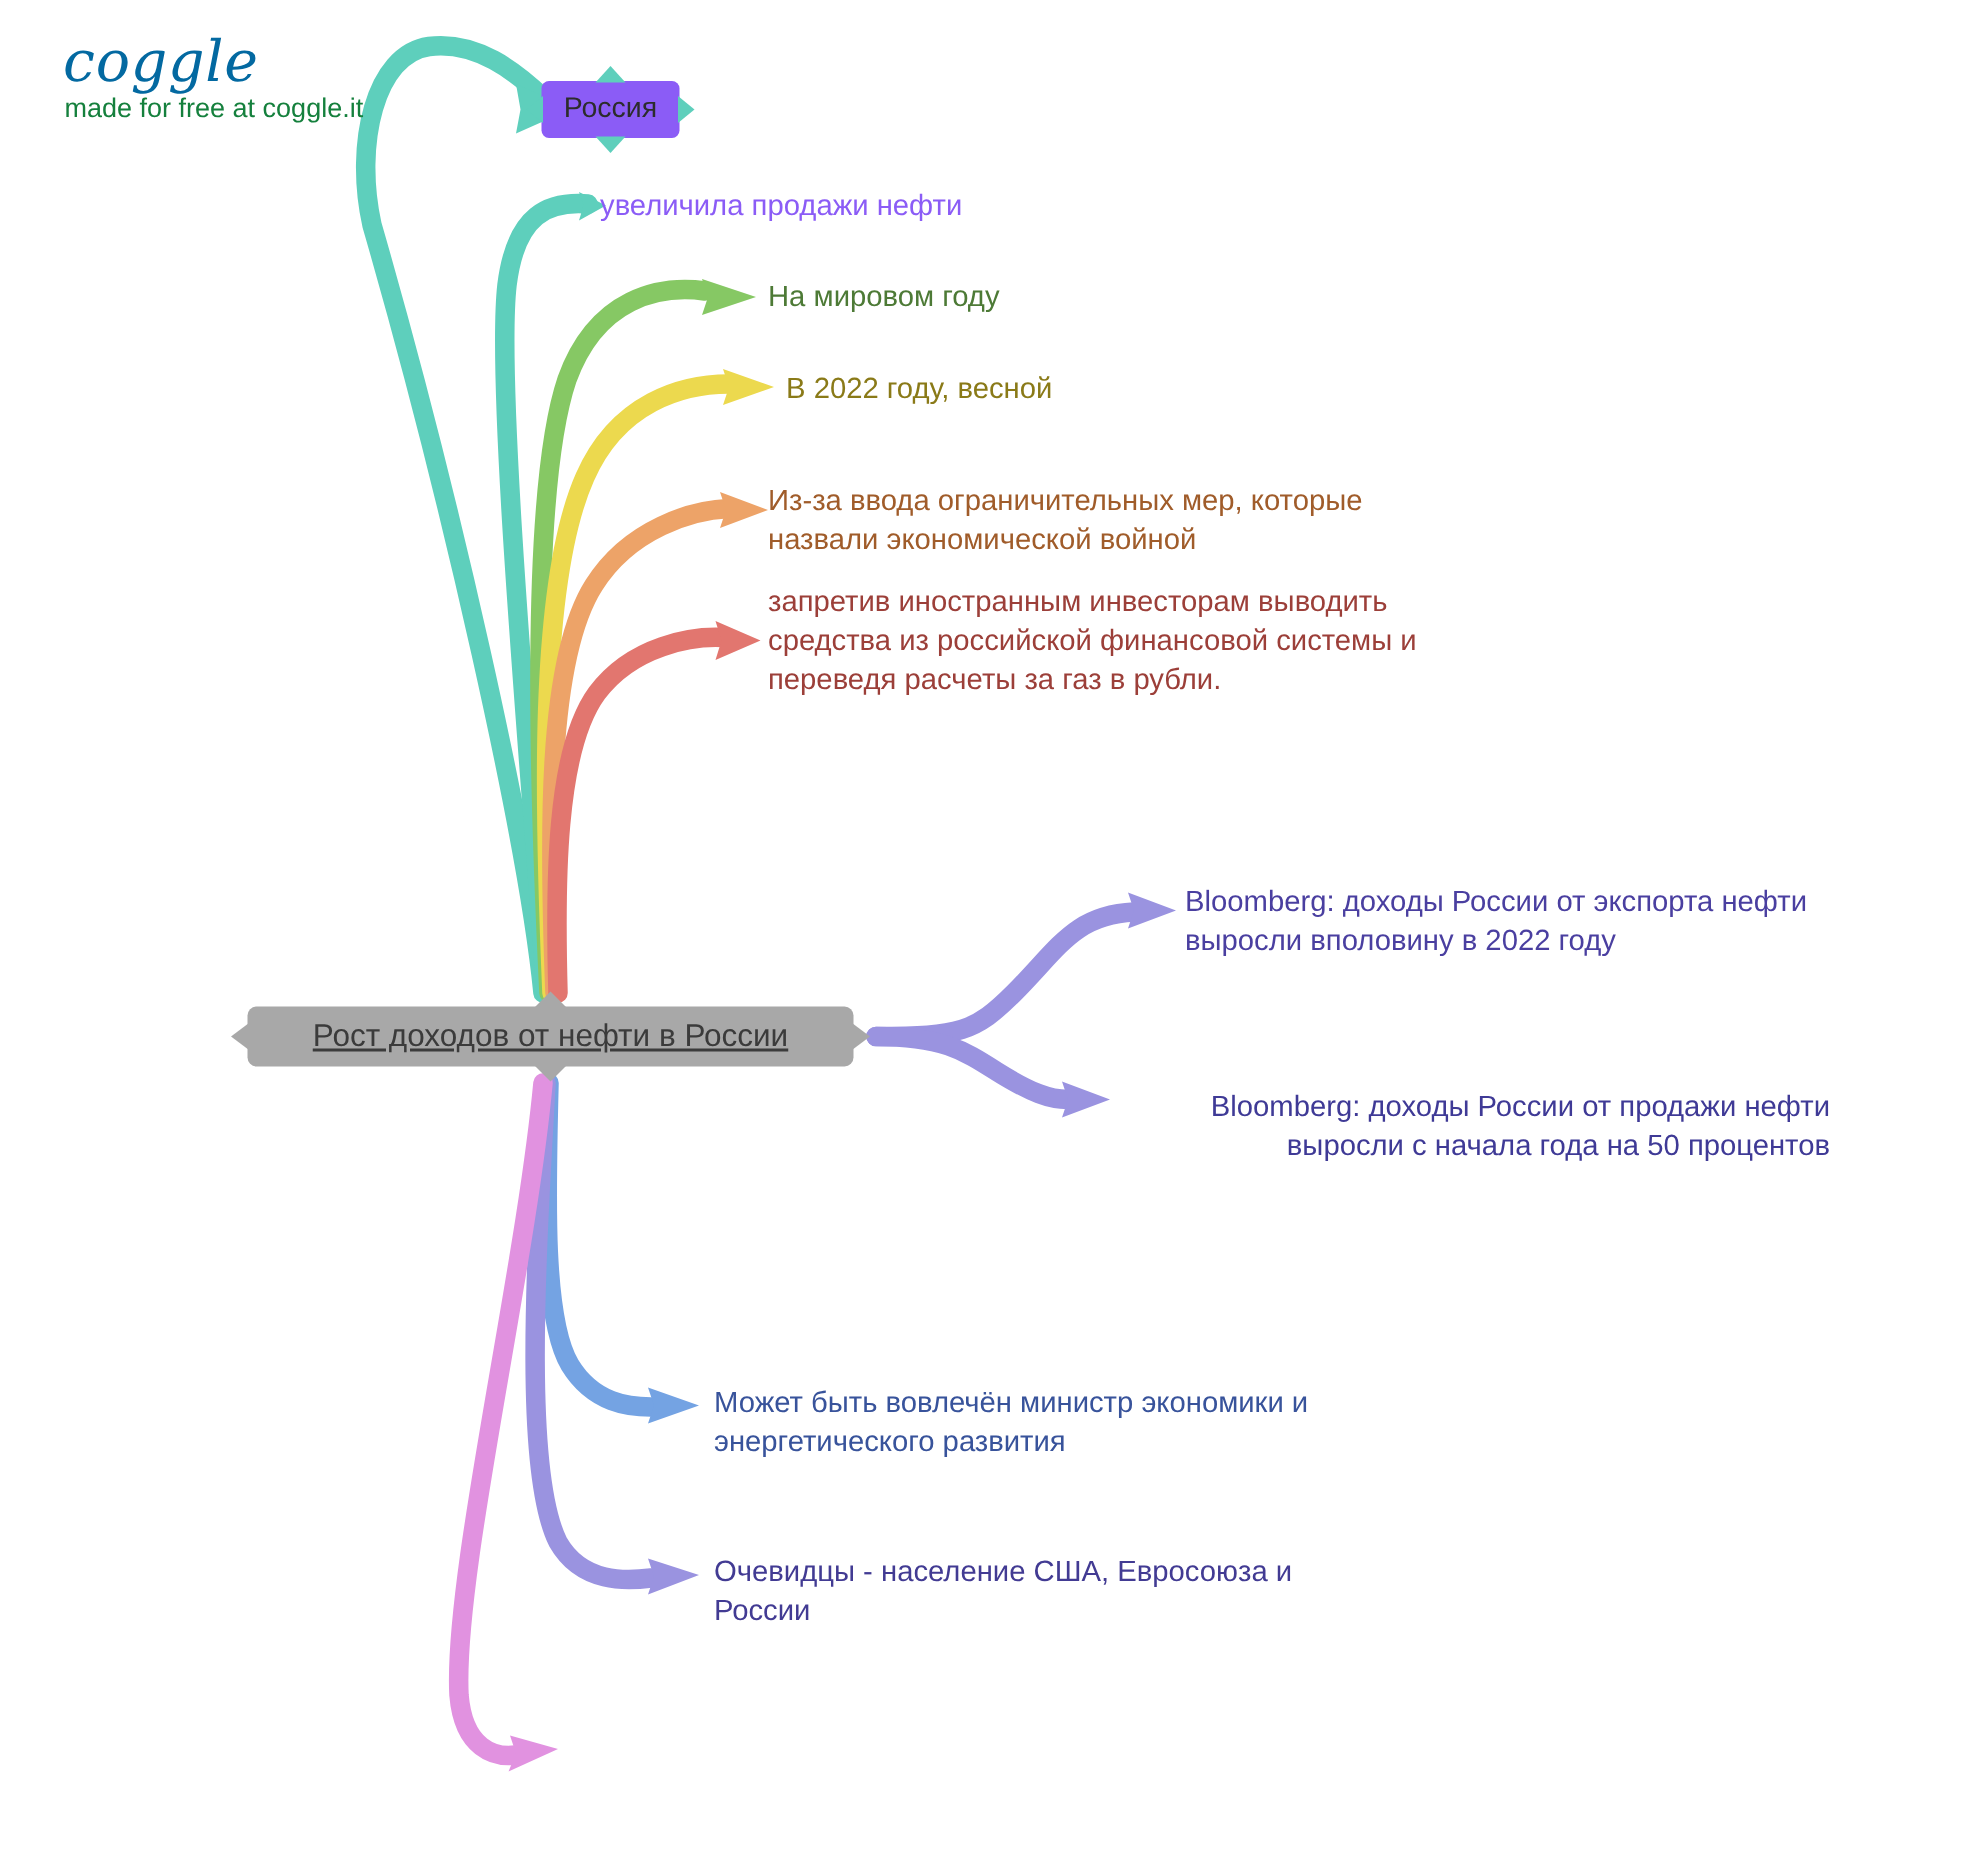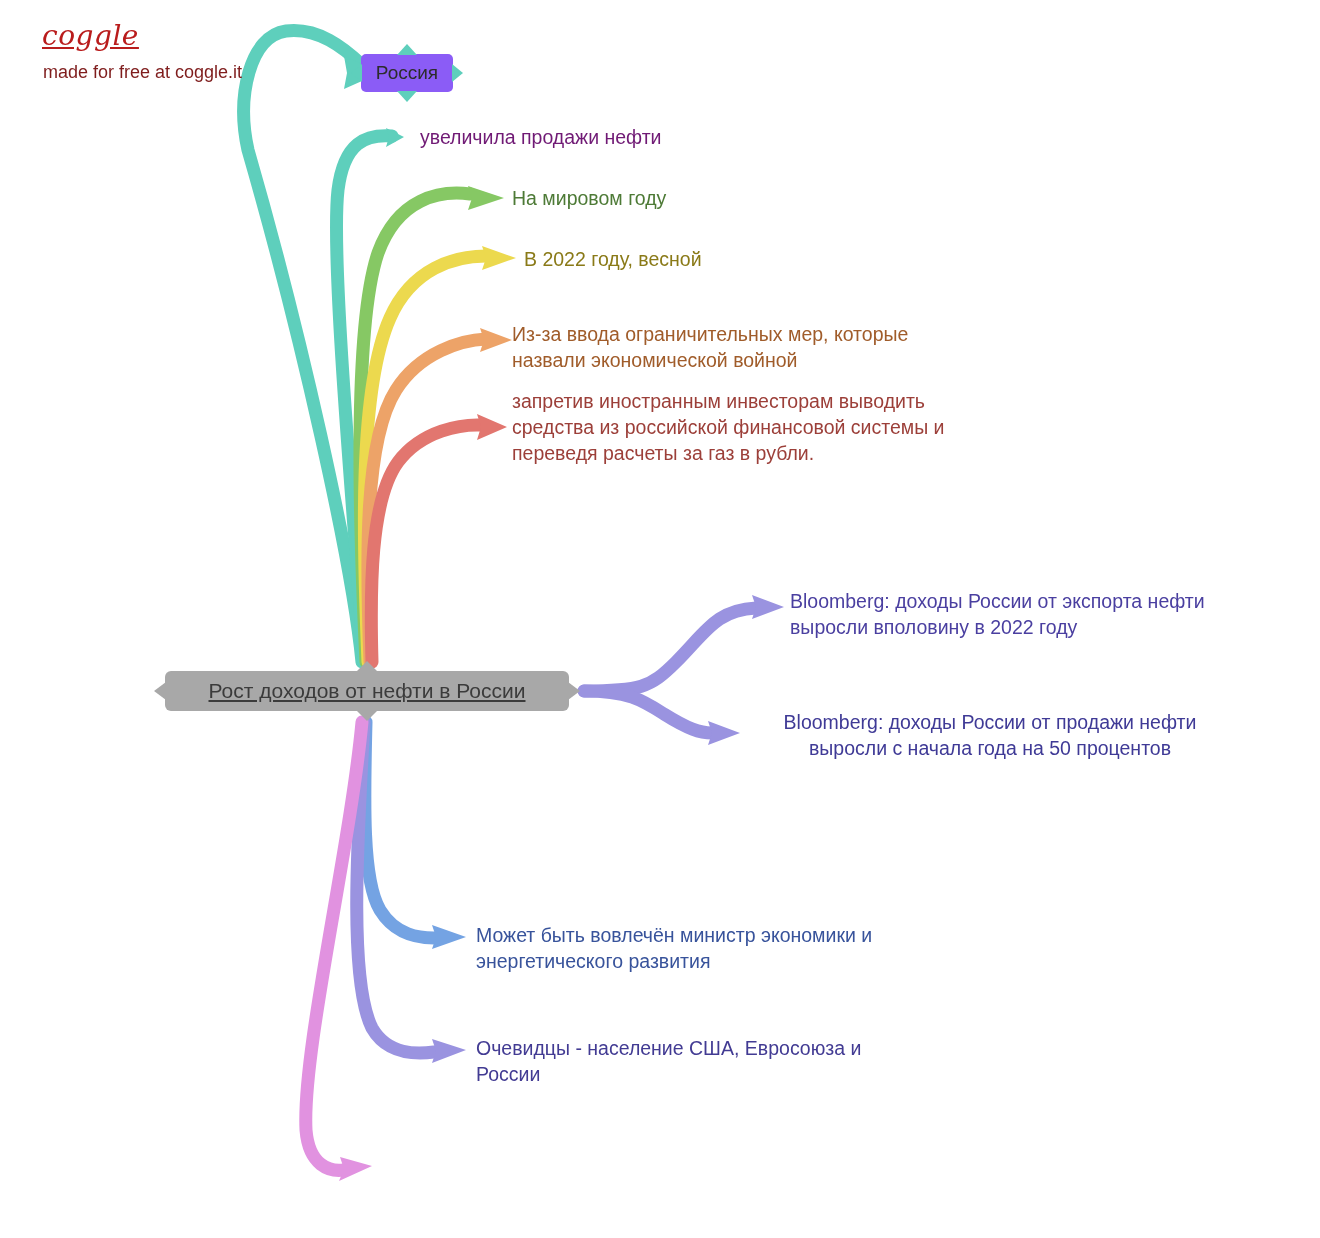--- a/index.html
+++ b/index.html
@@ -23,31 +23,30 @@
     height: 1238px;
   }
 
   
   .wm-logo {
     position: absolute;
     left: 42px;
     top: 19px;
     font-family: "DejaVu Serif", serif;
     font-style: italic;
-    font-size: 28px;
-    color: #b91c1c;
+    font-size: 38px;
+    color: #0369a1;
     letter-spacing: 0.5px;
-    text-decoration: underline;
   }
   .wm-sub {
     position: absolute;
     left: 43px;
     top: 62px;
     font-size: 18px;
-    color: #7f1d1d;
+    color: #15803d;
   }
 
   
   .node {
     position: absolute;
     box-sizing: border-box;
   }
 
   .root-node {
     left: 165px;
@@ -142,21 +141,21 @@
     border-top: 11px solid #5ECFBC;
   }
 
   
   .leaf {
     position: absolute;
     font-size: 19.5px;
     line-height: 26px;
     white-space: pre-line;
   }
-  .leaf.ta-right { text-align: center; }
+  .leaf.ta-right { text-align: right; margin-top: 16px; }
 </style>
 </head>
 <body>
 
 <div id="canvas">
 
   <svg id="branches" viewBox="0 0 1320 1238" xmlns="http://www.w3.org/2000/svg">
 
     <g>
       <path d="M 362,662
@@ -249,21 +248,21 @@
   </div>
 
   <div class="node rossiya-node">
     <span class="notch rn-notch-left"></span>
     <span class="notch rn-notch-right"></span>
     <span class="notch rn-notch-top"></span>
     <span class="notch rn-notch-bottom"></span>
     <span>Россия</span>
   </div>
 
-  <div class="leaf" style="left:420px; top:124px; color:#701a75;">увеличила продажи нефти</div>
+  <div class="leaf" style="left:400px; top:124px; color:#8b5cf6;">увеличила продажи нефти</div>
 
   <div class="leaf" style="left:512px; top:185px; color:#4d7a36;">На мировом году</div>
 
   <div class="leaf" style="left:524px; top:246px; color:#8a7a18;">В 2022 году, весной</div>
 
   <div class="leaf" style="left:512px; top:388px; width:500px; color:#9c3f39;">запретив иностранным инвесторам выводить
 средства из российской финансовой системы и
 переведя расчеты за газ в рубли.</div>
 
   <div class="leaf" style="left:512px; top:321px; width:470px; color:#a05c2a;">Из-за ввода ограничительных мер, которые

